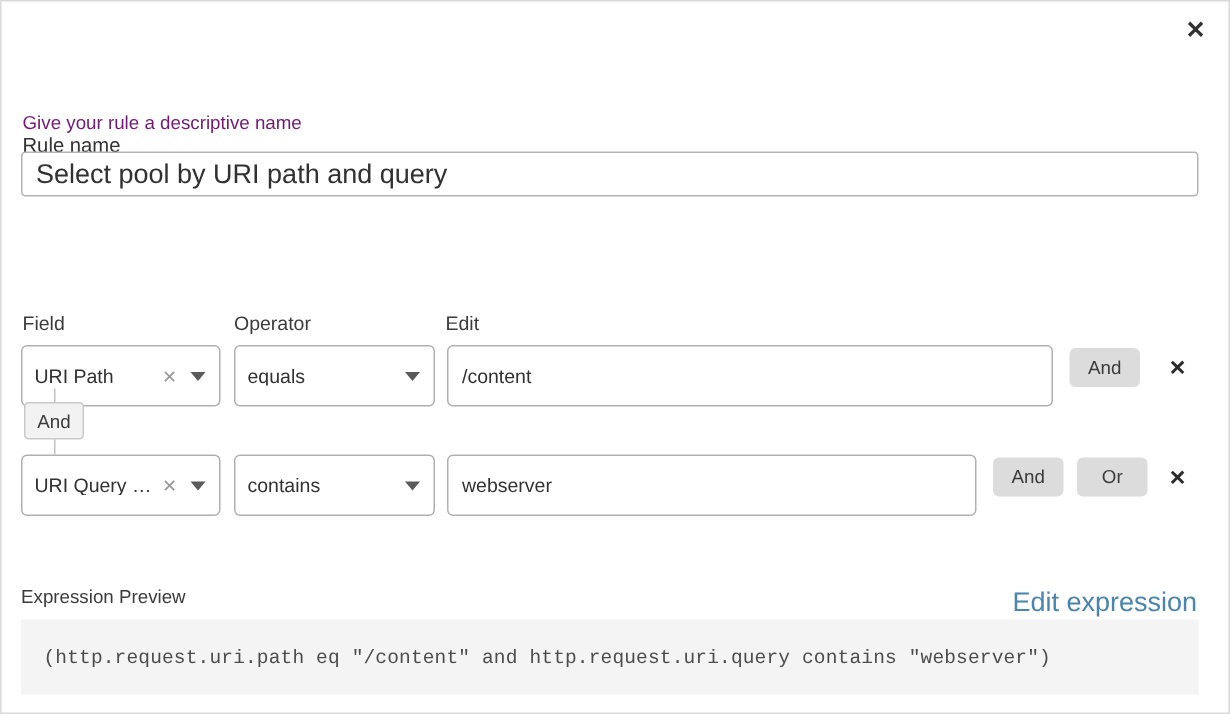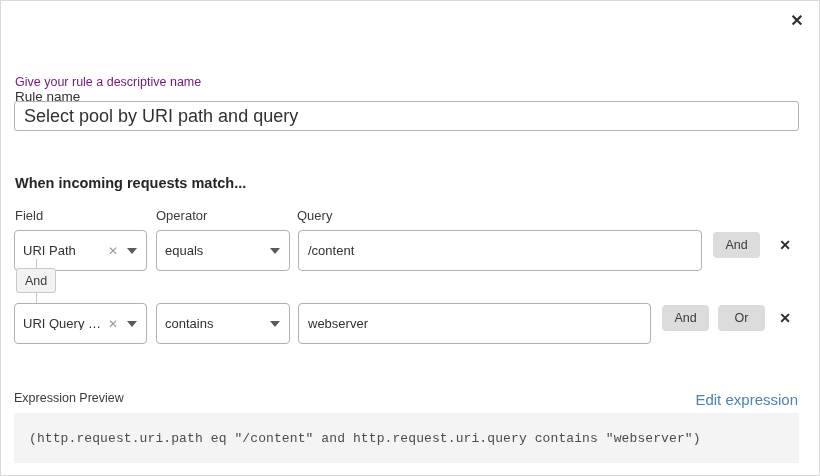--- a/index.html
+++ b/index.html
@@ -240,21 +240,21 @@
     top: 390px;
     font-size: 12.5px;
     color: #3b3b3b;
     white-space: nowrap;
   }
 
   #edit-expression-link {
     position: absolute;
     right: 21px;
     top: 390px;
-    font-size: 15px;
+    font-size: 18px;
     color: #4a85ad;
     text-decoration: none;
     cursor: pointer;
     white-space: nowrap;
   }
 
   #expression-preview-box {
     position: absolute;
     left: 13px;
     top: 412px;
@@ -279,25 +279,24 @@
 
 <div id="modal">
 
 
   <button id="close-button">✕</button>
 
   <div id="rule-name-label" class="field-label">Rule name</div>
   <div id="rule-name-help">Give your rule a descriptive name</div>
   <input id="rule-name-input" type="text" value="Select pool by URI path and query" style="">
 
-  <div id="match-heading">When incoming requests match...</div>
 
   <div id="col-header-field" class="col-header">Field</div>
   <div id="col-header-operator" class="col-header">Operator</div>
-  <div id="col-header-value" class="col-header">Query</div>
+  <div id="col-header-value" class="col-header">Edit</div>
 
   <div id="field-select-1" class="control select-control">
     <span class="select-text">URI Path</span>
     <span class="clear-icon">✕</span>
     <span class="chevron-icon"></span>
   </div>
 
   <div id="operator-select-1" class="control select-control">
     <span class="select-text">equals</span>
     <span class="chevron-icon"></span>

